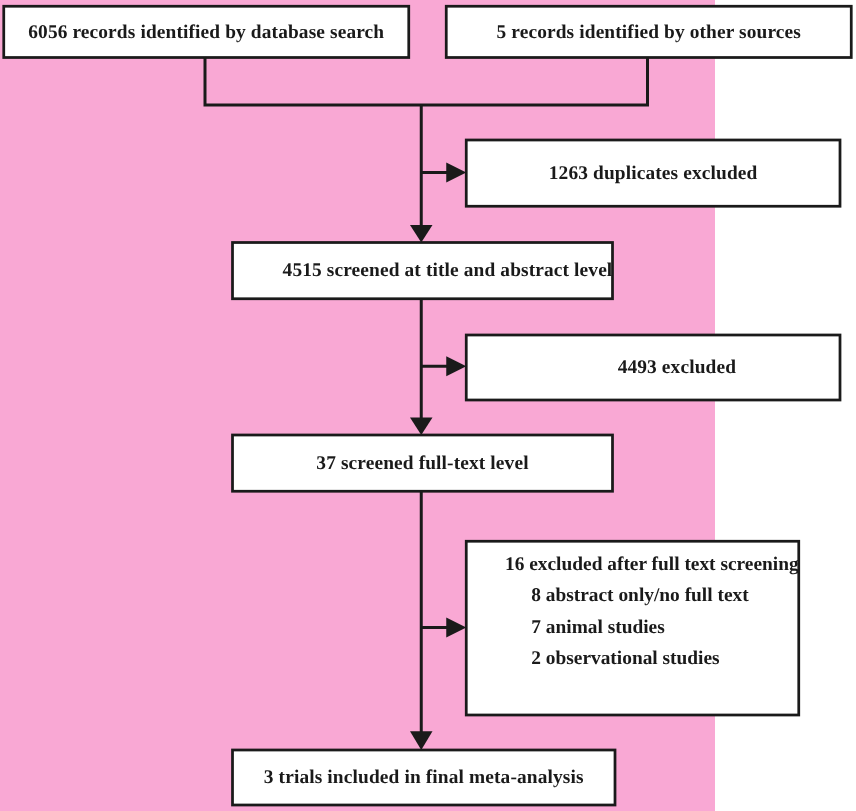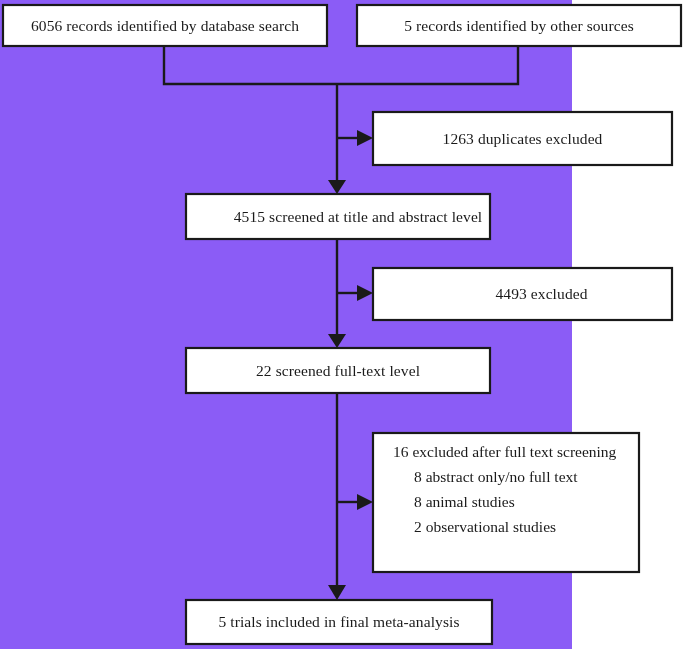--- a/index.html
+++ b/index.html
@@ -10,21 +10,22 @@
   body {
     width: 685px;
     height: 649px;
     font-family: "Liberation Serif", "DejaVu Serif", serif;
     overflow: hidden;
   }
   #diagram-root {
     position: relative;
     width: 572px;
     height: 649px;
-    background: #8b5cf6;
+    background: #f9a8d4;
+    font-weight: bold;
   }
   svg#flow-svg {
     position: absolute;
     left: 0;
     top: 0;
     width: 685px;
     height: 649px;
     display: block;
   }
   .flow-box {
@@ -56,20 +57,21 @@
     display: flex;
     align-items: center;
     justify-content: center;
   }
   .reasons-list {
     position: absolute;
     color: #1a1a1a;
     font-family: "Liberation Serif", "DejaVu Serif", serif;
     font-size: 15.5px;
     white-space: nowrap;
+    margin-left: 11px;
   }
   .reasons-head {
     margin: 0 0 7px 0;
     padding: 0;
   }
   .reason-item {
     margin: 0 0 7px 0;
     padding-left: 21px;
   }
   .reason-item:last-child {
@@ -120,24 +122,24 @@
   <div class="box-text centered" style="left:3px; top:5px; width:324px; height:41px;">6056 records identified by database search</div>
 
   <div class="box-text centered" style="left:357px; top:5px; width:324px; height:41px;">5 records identified by other sources</div>
 
   <div class="box-text centered" style="left:373px; top:112px; width:299px; height:53px;">1263 duplicates excluded</div>
 
   <div class="box-text centered" style="left:186px; top:194px; width:304px; height:45px;margin-left:20px;">4515 screened at title and abstract level</div>
 
   <div class="box-text centered" style="left:392px; top:268px; width:299px; height:52px;">4493 excluded</div>
 
-  <div class="box-text centered" style="left:186px; top:348px; width:304px; height:45px;">22 screened full-text level</div>
+  <div class="box-text centered" style="left:186px; top:348px; width:304px; height:45px;">37 screened full-text level</div>
 
   <div class="reasons-list" style="left:393px; top:443px; width:240px;">
     <div class="reasons-head">16 excluded after full text screening</div>
     <div class="reason-item">8 abstract only/no full text</div>
-    <div class="reason-item">8 animal studies</div>
+    <div class="reason-item">7 animal studies</div>
     <div class="reason-item">2 observational studies</div>
   </div>
 
-  <div class="box-text centered" style="left:186px; top:600px; width:306px; height:44px;">5 trials included in final meta-analysis</div>
+  <div class="box-text centered" style="left:186px; top:600px; width:306px; height:44px;">3 trials included in final meta-analysis</div>
 
 </div>
 
 </body></html>

